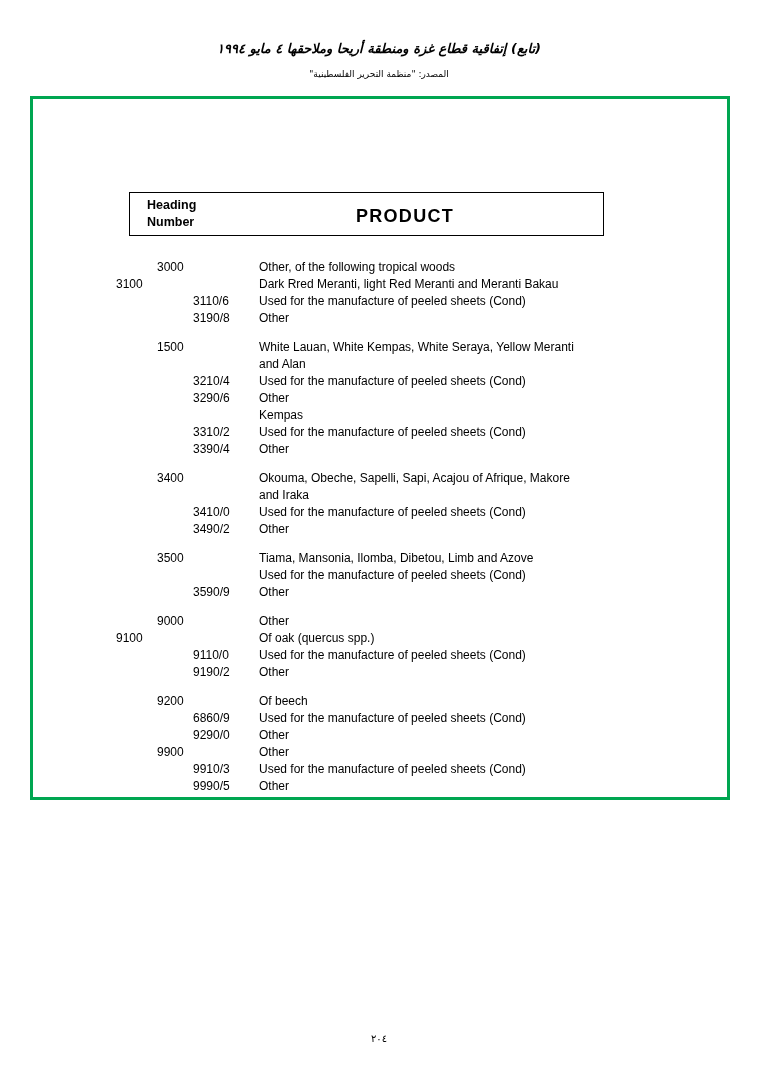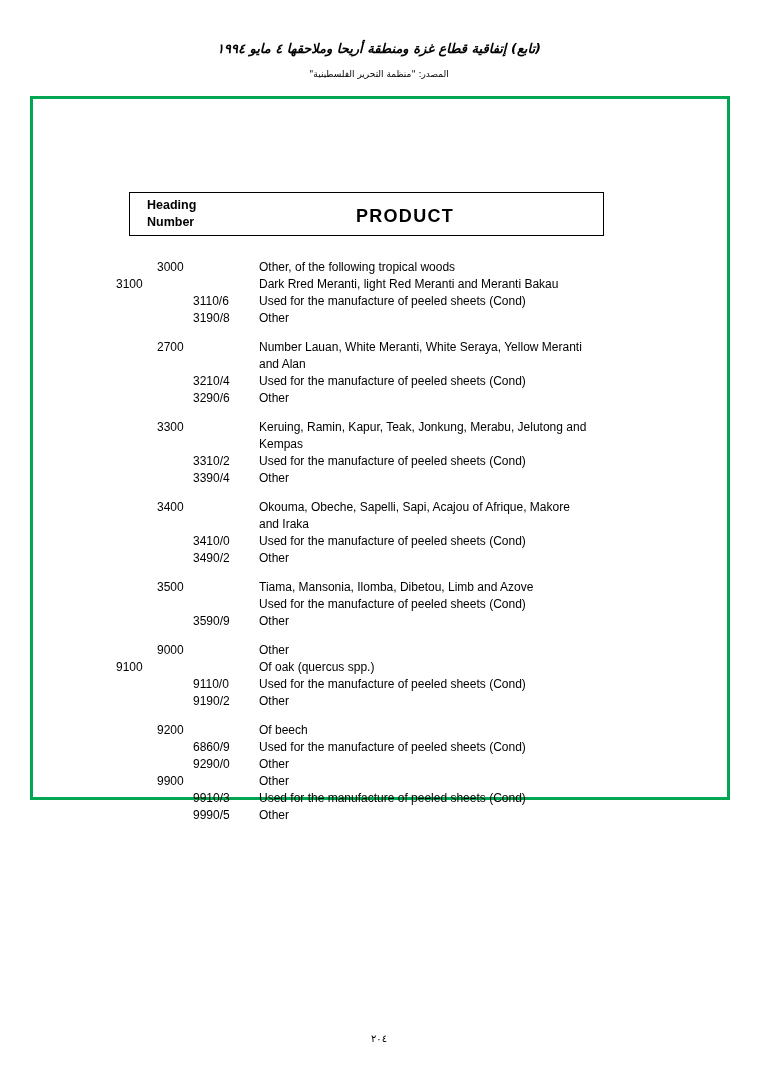--- a/index.html
+++ b/index.html
@@ -160,39 +160,35 @@
       </div>
       <div class="row">
         <span class="code lvl2">3110/6</span>
         <span class="desc">Used for the manufacture of peeled sheets (Cond)</span>
       </div>
       <div class="row">
         <span class="code lvl2">3190/8</span>
         <span class="desc">Other</span>
       </div>
       <div class="row gap">
-        <span class="code lvl0">2700</span>
-        <span class="desc">Number Lauan, White Meranti, White Seraya, Yellow Meranti</span>
+        <span class="code lvl0">1500</span>
+        <span class="desc">White Lauan, White Kempas, White Seraya, Yellow Meranti</span>
       </div>
       <div class="row">
         <span class="code lvl0"></span>
         <span class="desc">and Alan</span>
       </div>
       <div class="row">
         <span class="code lvl2">3210/4</span>
         <span class="desc">Used for the manufacture of peeled sheets (Cond)</span>
       </div>
       <div class="row">
         <span class="code lvl2">3290/6</span>
         <span class="desc">Other</span>
       </div>
-      <div class="row gap">
-        <span class="code lvl0">3300</span>
-        <span class="desc">Keruing, Ramin, Kapur, Teak, Jonkung, Merabu, Jelutong and</span>
-      </div>
       <div class="row">
         <span class="code lvl0"></span>
         <span class="desc">Kempas</span>
       </div>
       <div class="row">
         <span class="code lvl2">3310/2</span>
         <span class="desc">Used for the manufacture of peeled sheets (Cond)</span>
       </div>
       <div class="row">
         <span class="code lvl2">3390/4</span>

